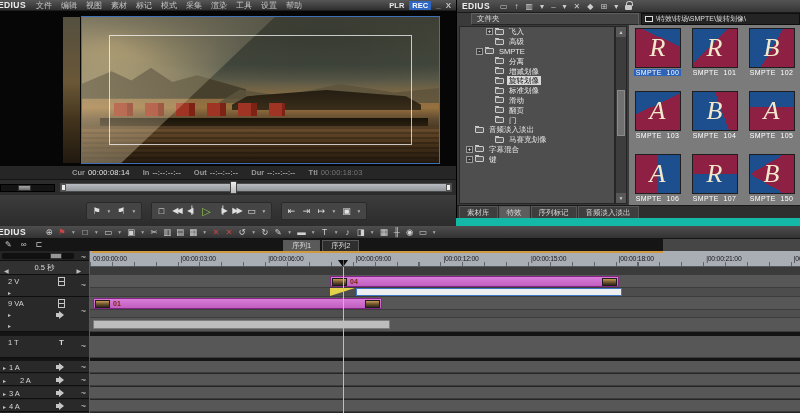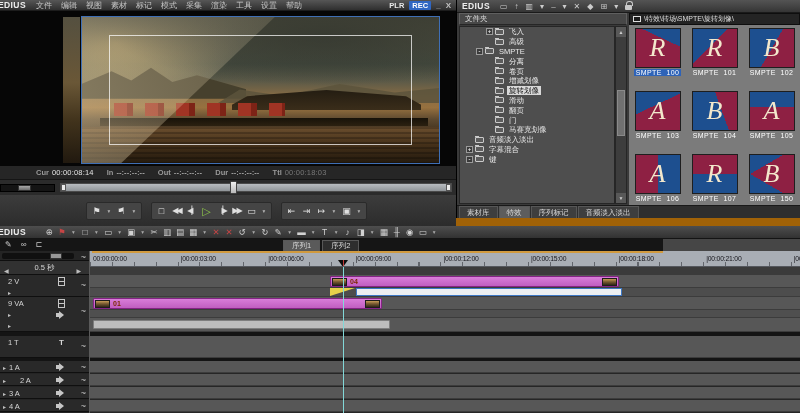--- a/index.html
+++ b/index.html
@@ -1,17 +1,17 @@
 <!DOCTYPE html>
 <html><head>
 <meta charset="utf-8">
 <style>
   *{margin:0;padding:0;box-sizing:border-box}
   body{background:#101010}
-  #screen{position:relative;width:800px;height:413px;background:#a16207;overflow:hidden;
+  #screen{position:relative;width:800px;height:413px;background:#14b8a6;overflow:hidden;
     font-family:"Liberation Sans","DejaVu Sans",sans-serif;color:#ddd}
 
   
   #player{position:absolute;left:0;top:0;width:456px;height:226px;background:#2e2e2e}
   .p-titlebar{display:flex;align-items:center;height:11px;background:linear-gradient(#565656,#2f2f2f);
     font-size:8px;padding:0 5px;overflow:hidden;border-bottom:1px solid #1c1c1c}
   .appname{font-weight:bold;font-size:8.5px;color:#ececec;letter-spacing:.4px;margin-left:-7px;flex:none}
   .menus{display:flex;gap:9px;margin-left:10px;color:#c6c6c6;white-space:nowrap}
   .menu-item{cursor:default}
   .tb-right{margin-left:auto;display:flex;align-items:center;gap:5px}
@@ -38,21 +38,21 @@
     background:repeating-linear-gradient(90deg,#a03424 0 13px,#7d2316 13px 19px,rgba(0,0,0,0) 19px 31px)}
   .ph-deck{position:absolute;left:5%;right:3%;top:69%;height:6%;background:linear-gradient(#171209,#2b2010)}
   .ph-water{position:absolute;left:0;right:0;bottom:0;height:25%;
     background:repeating-linear-gradient(180deg,rgba(0,0,0,.22) 0 2px,rgba(0,0,0,0) 2px 5px),linear-gradient(180deg,#6b4e2e,#443019 50%,#241a0e)}
   .ph-wipe{position:absolute;left:0;top:0;right:0;bottom:0;
     background:linear-gradient(70deg,rgba(242,224,184,.38),rgba(242,224,184,.10) 72%);
     clip-path:polygon(0 0,54% 0,11% 100%,0 100%)}
   .ph-safe{position:absolute;left:27px;right:27px;top:18px;bottom:18px;border:1px solid rgba(255,255,255,.72)}
 
   .tc-row{position:absolute;left:0;top:166px;width:456px;height:13px;background:#262626;
-    display:flex;align-items:center;padding-left:36px;gap:13px;font-size:7.5px;white-space:nowrap}
+    display:flex;align-items:center;padding-left:72px;gap:13px;font-size:7.5px;white-space:nowrap}
   .tc-label{color:#9a9a9a;font-weight:bold;margin-right:3px}
   .tc-value{color:#e4e4e4;letter-spacing:.2px}
   .tc-dim .tc-value{color:#787878}
 
   .slider-row{position:absolute;left:0;top:179px;width:456px;height:16px;background:#2b2b2b;border-top:1px solid #151515}
   .shuttle{position:absolute;left:0;top:4px;width:55px;height:8px;background:#141414;border:1px solid #000}
   .sh-handle{position:absolute;left:17px;top:0;width:13px;height:6px;background:linear-gradient(#a8a8a8,#6e6e6e);border:1px solid #333}
   .seek{position:absolute;left:60px;right:4px;top:3px;height:9px;background:linear-gradient(#b8bcc0,#8f9498);border:1px solid #4a4a4a}
   .seek::before,.seek::after{content:"";position:absolute;top:0;bottom:0;width:3px;background:#e9e9e9;border:1px solid #555}
   .seek::before{left:0}.seek::after{right:0}
@@ -68,21 +68,21 @@
   .tbtn.flip{transform:scaleX(-1)}
   .tbtn.sm{letter-spacing:-2px;font-size:8px}
 
   
   #bin{position:absolute;left:456px;top:0;width:344px;height:218px;background:#3a3a3a;border-left:1px solid #000}
   .b-titlebar{display:flex;align-items:center;height:13px;background:linear-gradient(#545454,#353535);
     padding:0 5px;gap:6px;border-bottom:1px solid #1a1a1a}
   .b-tools{display:flex;align-items:center;gap:7px;margin-left:4px;color:#cccccc;font-size:8px}
   .lock{display:inline-block;position:relative;width:7px;height:5px;background:#c9c9c9;border-radius:1px;margin-top:3px}
   .lock::before{content:"";position:absolute;top:-4px;left:1px;width:5px;height:4px;border:1px solid #c9c9c9;border-bottom:none;border-radius:3px 3px 0 0}
-  .b-subhead{position:absolute;left:0;top:13px;right:0;height:12px}
+  .b-subhead{position:absolute;left:12px;top:13px;right:0;height:12px}
   .b-folderhead{position:absolute;left:2px;width:168px;height:12px;background:#474747;border:1px solid #5f5f5f;
     border-bottom-color:#262626;font-size:7.5px;line-height:10px;padding-left:5px;color:#dcdcdc}
   .b-path{position:absolute;left:172px;right:0;height:12px;background:#242424;border:1px solid #0e0e0e;
     display:flex;align-items:center;gap:3px;padding:0 3px;font-size:7px;color:#dfdfdf;white-space:nowrap;overflow:hidden}
   .mon{display:inline-block;width:8px;height:6px;border:1px solid #ddd;background:#1a1a1a;flex:none}
   .b-body{position:absolute;left:0;top:25px;right:0;bottom:13px}
   .tree{position:absolute;left:2px;top:1px;width:156px;bottom:1px;background:#4e4e4e;border:1px solid #262626;
     overflow:hidden;font-size:7.5px}
   .tree-item{height:9.8px;display:flex;align-items:center;color:#e8e8e8;white-space:nowrap}
   .exp{flex:none;width:7px;height:7px;border:1px solid #9a9a9a;background:#3a3a3a;color:#e6e6e6;font-size:6px;
@@ -299,49 +299,49 @@
             <span class="exp">-</span>
             <span class="ficon"></span>
             <span class="tree-label">SMPTE</span>
           </div>
           <div class="tree-item" style="padding-left: 35px;">
             <span class="ficon"></span>
             <span class="tree-label">分离</span>
           </div>
           <div class="tree-item" style="padding-left: 35px;">
             <span class="ficon"></span>
-            <span class="tree-label">卷页</span>
-          </div>
-          <div class="tree-item" style="padding-left: 35px;">
-            <span class="ficon"></span>
             <span class="tree-label">增减划像</span>
           </div>
           <div class="tree-item" style="padding-left: 35px;">
             <span class="ficon"></span>
             <span class="tree-label sel">旋转划像</span>
           </div>
           <div class="tree-item" style="padding-left: 35px;">
             <span class="ficon"></span>
+            <span class="tree-label">标准划像</span>
+          </div>
+          <div class="tree-item" style="padding-left: 35px;">
+            <span class="ficon"></span>
             <span class="tree-label">滑动</span>
           </div>
           <div class="tree-item" style="padding-left: 35px;">
             <span class="ficon"></span>
             <span class="tree-label">翻页</span>
           </div>
           <div class="tree-item" style="padding-left: 35px;">
             <span class="ficon"></span>
             <span class="tree-label">门</span>
           </div>
+          <div class="tree-item" style="padding-left: 15px;">
+            <span class="ficon"></span>
+            <span class="tree-label">音频淡入淡出</span>
+          </div>
           <div class="tree-item" style="padding-left: 35px;">
             <span class="ficon"></span>
             <span class="tree-label">马赛克划像</span>
-          </div>
-          <div class="tree-item" style="padding-left: 15px;">
-            <span class="ficon"></span>
-            <span class="tree-label">音频淡入淡出</span>
           </div>
           <div class="tree-item" style="padding-left: 6px;">
             <span class="exp">+</span>
             <span class="ficon"></span>
             <span class="tree-label">字幕混合</span>
           </div>
           <div class="tree-item" style="padding-left: 6px;">
             <span class="exp">-</span>
             <span class="ficon"></span>
             <span class="tree-label">键</span>

